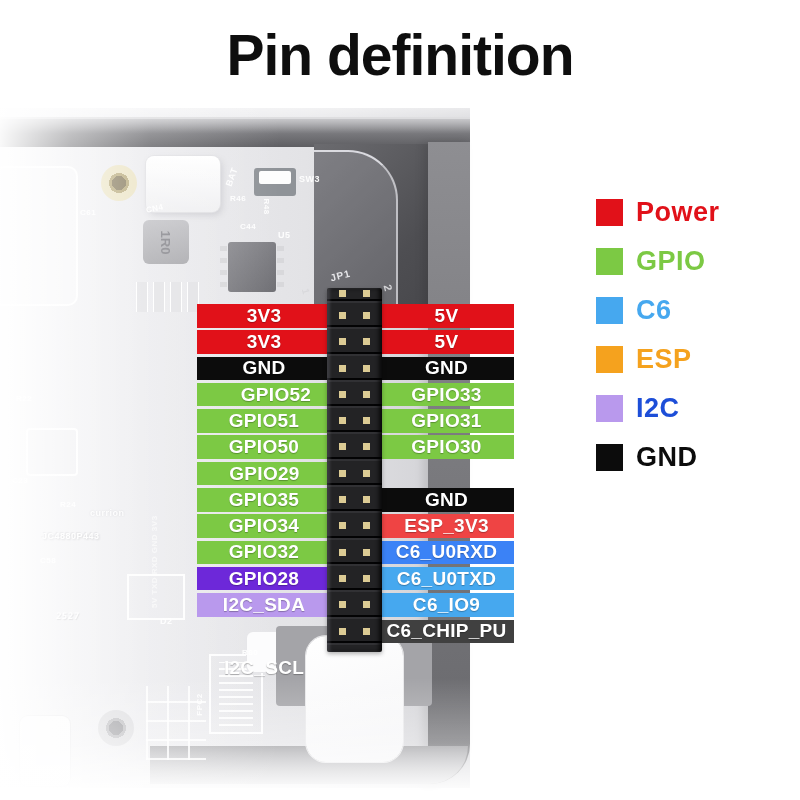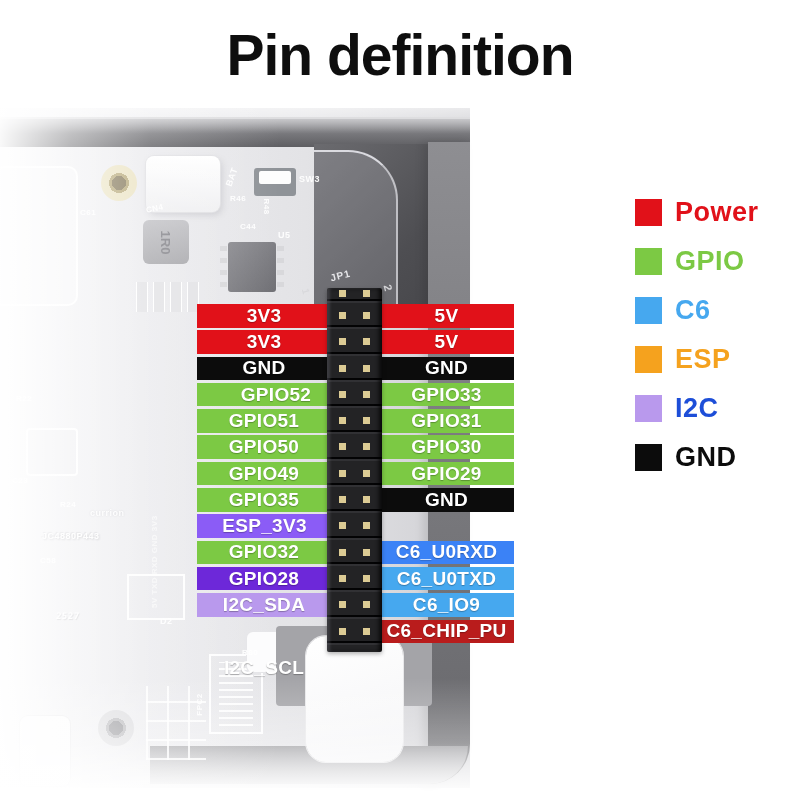--- a/index.html
+++ b/index.html
@@ -167,21 +167,21 @@
     background-image:repeating-linear-gradient(180deg,#e6d49a 0 7px,transparent 7px 26.3px);
     background-position:0 24px;
   }
   .pin-header::before { left:12px; }
   .pin-header::after  { left:36px; }
   
   .legend {
     position:absolute; left:596px; top:199px;
     display:flex; flex-direction:column; gap:22px;
   }
-  .legend-item { display:flex; align-items:center; gap:13px; height:27px;margin-left:39px; }
+  .legend-item { display:flex; align-items:center; gap:13px; height:27px; }
   .legend-swatch { width:27px; height:27px; flex:none; }
   .legend-label { font-size:27px; font-weight:700; letter-spacing:.5px; line-height:1; }
 </style>
 </head>
 <body>
 
 <div class="stage">
 
   <div class="title">Pin definition</div>
 
@@ -257,45 +257,45 @@
     </div>
     <div class="pin-row">
       <div class="pin left" style="background-color: rgb(124, 201, 68);">GPIO51</div>
       <div class="pin right" style="background-color: rgb(124, 201, 68);">GPIO31</div>
     </div>
     <div class="pin-row">
       <div class="pin left" style="background-color: rgb(124, 201, 68);">GPIO50</div>
       <div class="pin right" style="background-color: rgb(124, 201, 68);">GPIO30</div>
     </div>
     <div class="pin-row">
-      <div class="pin left" style="background-color: rgb(124, 201, 68);">GPIO49</div>
       <div class="pin right" style="background-color: rgb(124, 201, 68);">GPIO29</div>
     </div>
     <div class="pin-row">
       <div class="pin left" style="background-color: rgb(124, 201, 68);">GPIO35</div>
       <div class="pin right" style="background-color: rgb(12, 12, 12);">GND</div>
     </div>
     <div class="pin-row">
-      <div class="pin right" style="background-color: #8b5cf6;">ESP_3V3</div>
+      <div class="pin left" style="background-color: rgb(124, 201, 68);">GPIO34</div>
+      <div class="pin right" style="background-color: #ef4444;">ESP_3V3</div>
     </div>
     <div class="pin-row">
       <div class="pin left" style="background-color: rgb(124, 201, 68);">GPIO32</div>
       <div class="pin right" style="background-color: #3b82f6;">C6_U0RXD</div>
     </div>
     <div class="pin-row">
       <div class="pin left" style="background-color: #6d28d9;">GPIO28</div>
       <div class="pin right" style="background-color: rgb(70, 168, 239);">C6_U0TXD</div>
     </div>
     <div class="pin-row">
       <div class="pin left" style="background-color: rgb(185, 153, 237);">I2C_SDA</div>
       <div class="pin right" style="background-color: rgb(70, 168, 239);">C6_IO9</div>
     </div>
     <div class="pin-row">
       <div class="pin left" style="background-color: rgb(185, 153, 237); margin-top: 48px;">I2C_SCL</div>
-      <div class="pin right" style="background-color: #b91c1c;">C6_CHIP_PU</div>
+      <div class="pin right" style="background-color: #404040;">C6_CHIP_PU</div>
     </div>
   </div>
 
   <div class="pin-header"></div>
 
   <div class="legend">
     <div class="legend-item">
       <div class="legend-swatch" style="background-color: rgb(225, 17, 25);"></div>
       <div class="legend-label" style="color: rgb(225, 17, 25);">Power</div>
     </div>

